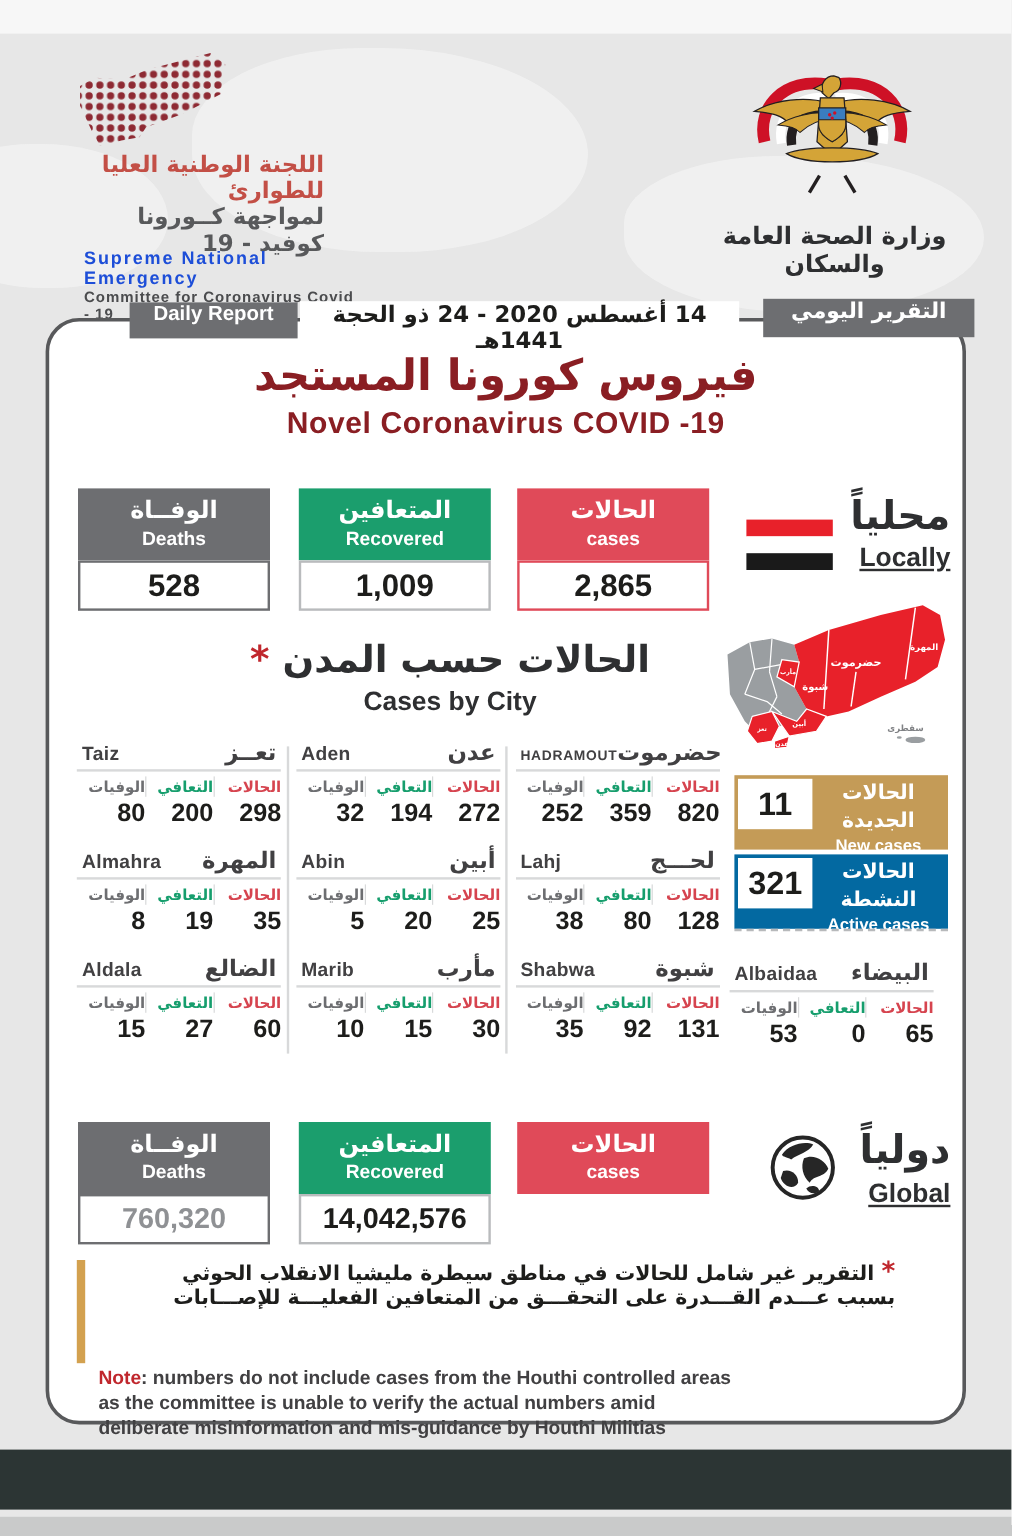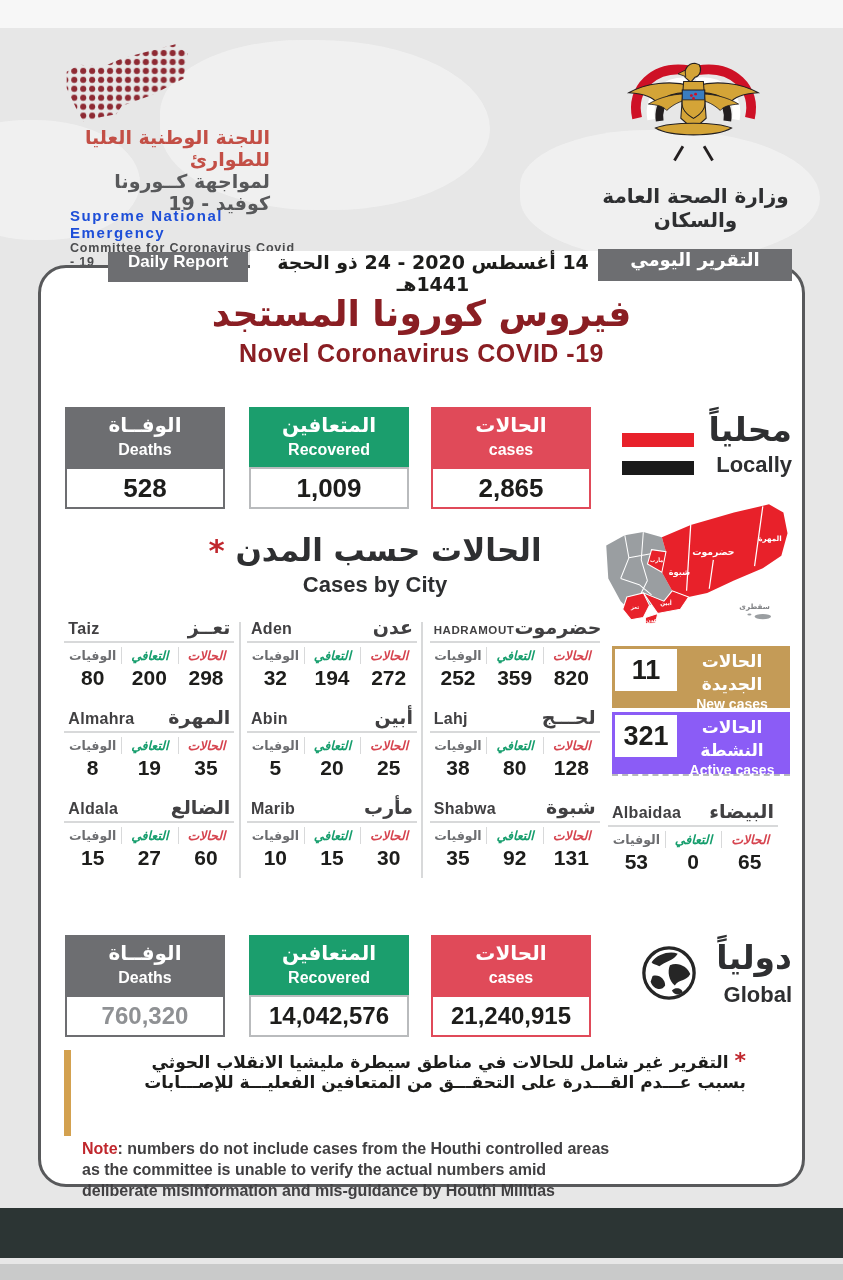--- a/index.html
+++ b/index.html
@@ -24,21 +24,21 @@
   .card{
     position:absolute;left:38px;top:265px;width:767px;height:922px;
     background:#fff;border:3px solid #58595b;border-radius:28px;box-sizing:border-box;
   }
   .bar-box{
     position:absolute;background:#6d6e71;color:#fff;text-align:center;
     font-weight:700;
   }
   .bar-en{left:108px;top:252px;width:140px;height:30px;line-height:30px;
     font:700 17px "Liberation Sans",sans-serif;}
-  .bar-ar{left:598px;top:249px;width:194px;height:32px;line-height:32px;
+  .bar-ar{left:636px;top:249px;width:176px;height:32px;line-height:32px;
     font:700 18px "DejaVu Sans",sans-serif;}
   .bar-date{
     position:absolute;left:250px;top:251px;width:366px;height:32px;line-height:30px;
     text-align:center;font:700 19px "DejaVu Sans",sans-serif;color:#1d1d1b;background:#fff;
   }
 
   
   .main-title-ar{position:absolute;left:38px;top:293px;width:767px;text-align:center;
     font:700 36px "DejaVu Sans",sans-serif;color:#8a1e23;}
   .main-title-en{position:absolute;left:38px;top:339px;width:767px;text-align:center;
@@ -55,51 +55,51 @@
   .stat.rec    .stat-head{background:#1b9e6d;}
   .stat.cases  .stat-head{background:#e04a59;}
   .stat.deaths .stat-val{border-color:#6d6e71;}
   .stat.rec    .stat-val{border-color:#b9bbbd;}
   .stat.cases  .stat-val{border-color:#e04a59;}
   .stat.global .stat-val{font-size:24px;}
   .stat-val.muted{color:#8f9194;}
 
   
   .scope-ar{font:700 33px "DejaVu Sans",sans-serif;color:#2e2f31;text-align:right;}
-  .scope-en{font:700 22px "Liberation Sans",sans-serif;color:#2e2f31;text-align:right;}
+  .scope-en{font:700 22px "Liberation Sans",sans-serif;color:#2e2f31;text-align:right;text-decoration:underline;}
   .flagbar{position:absolute;width:72px;height:14px;}
 
   
   .sec-title{position:absolute;left:75px;top:532px;width:600px;text-align:center;
     font:700 31px "DejaVu Sans",sans-serif;color:#2e2f31;}
   .sec-sub{position:absolute;left:75px;top:572px;width:600px;text-align:center;
     font:700 22px "Liberation Sans",sans-serif;color:#2e2f31;}
   .star{color:#c0272d;font-weight:700;}
 
   .city-grid{position:absolute;left:58px;top:616px;width:548px;
     display:grid;grid-template-columns:repeat(3,1fr);grid-auto-rows:90px;justify-items:center;}
   .city-cell{width:170px;}
   .c-head{display:flex;justify-content:space-between;align-items:baseline;
     border-bottom:2px solid #d8d9da;padding:0 4px 3px 4px;}
   .c-en{font:700 16px "Liberation Sans",sans-serif;color:#414042;letter-spacing:.3px;}
   .c-en.small{font-size:11.5px;letter-spacing:.6px;}
   .c-ar{font:700 19px "DejaVu Sans",sans-serif;color:#414042;}
-  .c-cols{display:grid;grid-template-columns:1fr 1fr 1fr;text-align:center;}
+  .c-cols{display:grid;grid-template-columns:1fr 1fr 1fr;text-align:right;}
   .c-cols.labs{margin-top:4px;}
   .c-lab{font:700 12.5px "DejaVu Sans",sans-serif;padding:1px 0;}
-  .labs .c-lab + .c-lab{border-left:1.5px solid #d8d9da;font-style:italic;}
+  .labs .c-lab + .c-lab{border-left:1.5px solid #d8d9da;}
   .l-deaths{color:#6d6e71;} .l-rec{color:#169e6d;} .l-cases{color:#d6444f;}
   .c-val{font:700 21px "Liberation Sans",sans-serif;color:#1d1d1b;margin-top:2px;}
   .vdivider{position:absolute;width:1.5px;background:#d8d9da;top:622px;height:256px;}
 
   
   .side-box{position:absolute;left:612px;width:178px;height:62px;display:flex;
     box-sizing:border-box;padding:3px;}
   .side-box.gold{background:#c49b57;}
-  .side-box.darkred{background:#8b5cf6;}
+  .side-box.darkred{background:#0369a1;}
   .side-num{background:#fff;width:62px;height:42px;text-align:center;
     font:700 27px "Liberation Sans",sans-serif;line-height:42px;color:#1d1d1b;}
   .side-labels{flex:1;color:#fff;text-align:center;padding-top:1px;}
   .side-labels .ar{font:700 17px "DejaVu Sans",sans-serif;line-height:23px;}
   .side-labels .en{font:700 14px "Liberation Sans",sans-serif;line-height:17px;}
   .dashline{position:absolute;left:612px;top:774px;width:178px;border-top:2.5px dashed #b7b9bb;}
 
   
   .note-bar{position:absolute;left:64px;top:1050px;width:7px;height:86px;background:#d3a14f;}
   .note-ar{position:absolute;left:82px;width:664px;text-align:right;
@@ -436,21 +436,20 @@
       <div class="ar">المتعافين</div>
     <div class="en">Recovered</div>
     </div>
   <div class="stat-val">14,042,576</div>
 </div>
 <div class="stat cases global" style="left:431px;top:935px;">
   <div class="stat-head">
       <div class="ar">الحالات</div>
     <div class="en">cases</div>
     </div>
-  <div class="stat-val">21,240,915</div>
 </div>
 
 <svg class="abs" style="left:640px;top:944px;" width="58" height="58" viewBox="0 0 60 60">
   <circle cx="30" cy="30" r="26" fill="#ffffff" stroke="#262626" stroke-width="3.4"></circle>
   <path d="M12,19 C18,10 31,7 39,10 C35,17 26,18 20,23 C16,21 13,21 12,19 Z" fill="#262626"></path>
   <path d="M31,22 C39,18 49,23 52,31 C48,39 40,36 36,43 C30,38 28,29 31,22 Z" fill="#262626"></path>
   <path d="M13,33 C20,31 26,36 26,43 C22,50 13,46 11,39 Z" fill="#262626"></path>
   <path d="M33,48 C37,44 44,46 44,50 C40,54 35,52 33,48 Z" fill="#262626"></path>
 </svg>
 <div class="scope-ar abs" style="left:706px;top:938px;width:86px;" dir="rtl">دولياً</div>

